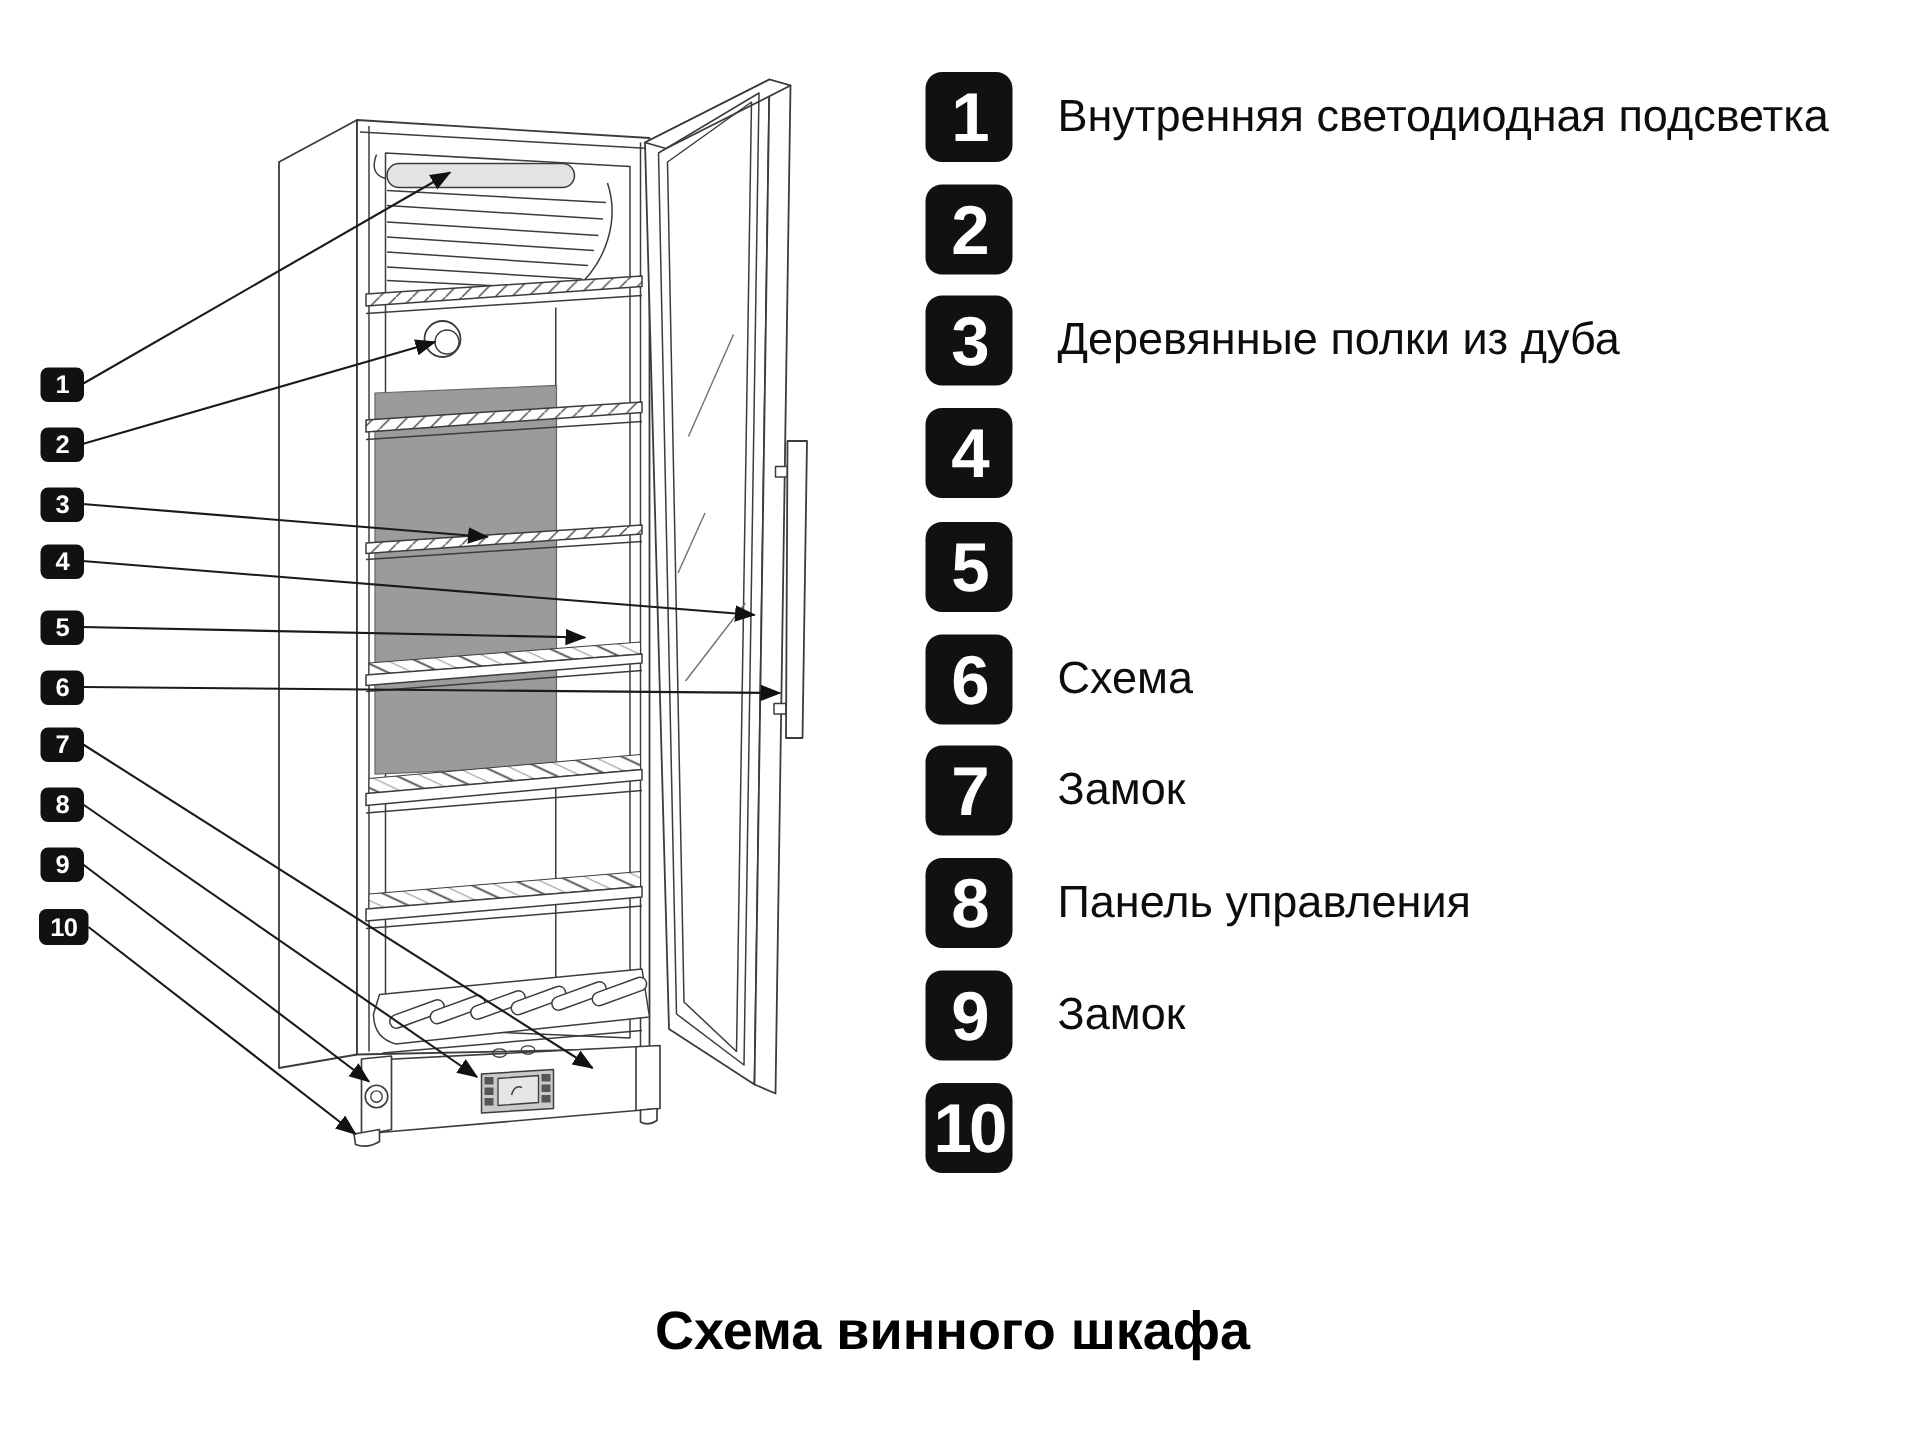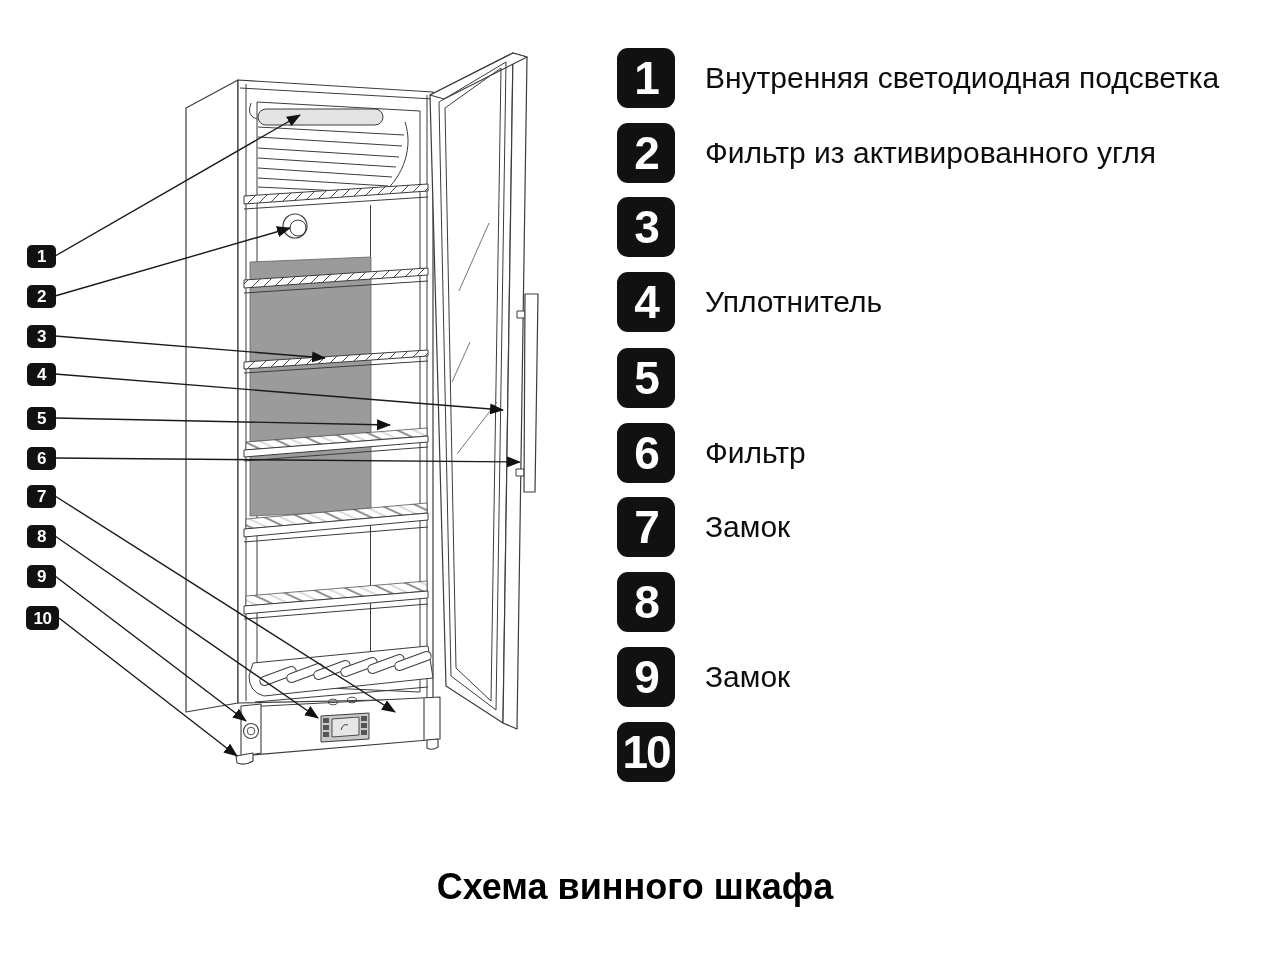--- a/index.html
+++ b/index.html
@@ -181,42 +181,42 @@
 <div class="mbadge" style="left:27px; top:525px;">8</div>
 <div class="mbadge" style="left:27px; top:565px;">9</div>
 <div class="mbadge wide" style="left:26px; top:606px;">10</div>
 
 <div class="legend-row" style="top:48px;">
   <div class="lbadge">1</div>
   <div class="llabel">Внутренняя светодиодная подсветка</div>
 </div>
 <div class="legend-row" style="top:123px;">
   <div class="lbadge">2</div>
-  <div class="llabel">Фильтр из активированного угля</div>
 </div>
 <div class="legend-row" style="top:197px;">
   <div class="lbadge">3</div>
+  <div class="llabel">Деревянные полки из дуба</div>
 </div>
 <div class="legend-row" style="top:272px;">
   <div class="lbadge">4</div>
-  <div class="llabel">Уплотнитель</div>
 </div>
 <div class="legend-row" style="top:348px;">
   <div class="lbadge">5</div>
 </div>
 <div class="legend-row" style="top:423px;">
   <div class="lbadge">6</div>
-  <div class="llabel">Фильтр</div>
+  <div class="llabel">Схема</div>
 </div>
 <div class="legend-row" style="top:497px;">
   <div class="lbadge">7</div>
   <div class="llabel">Замок</div>
 </div>
 <div class="legend-row" style="top:572px;">
   <div class="lbadge">8</div>
+  <div class="llabel">Панель управления</div>
 </div>
 <div class="legend-row" style="top:647px;">
   <div class="lbadge">9</div>
   <div class="llabel">Замок</div>
 </div>
 <div class="legend-row" style="top:722px;">
   <div class="lbadge">10</div>
 </div>
 
 <div class="title">Схема винного шкафа</div>

